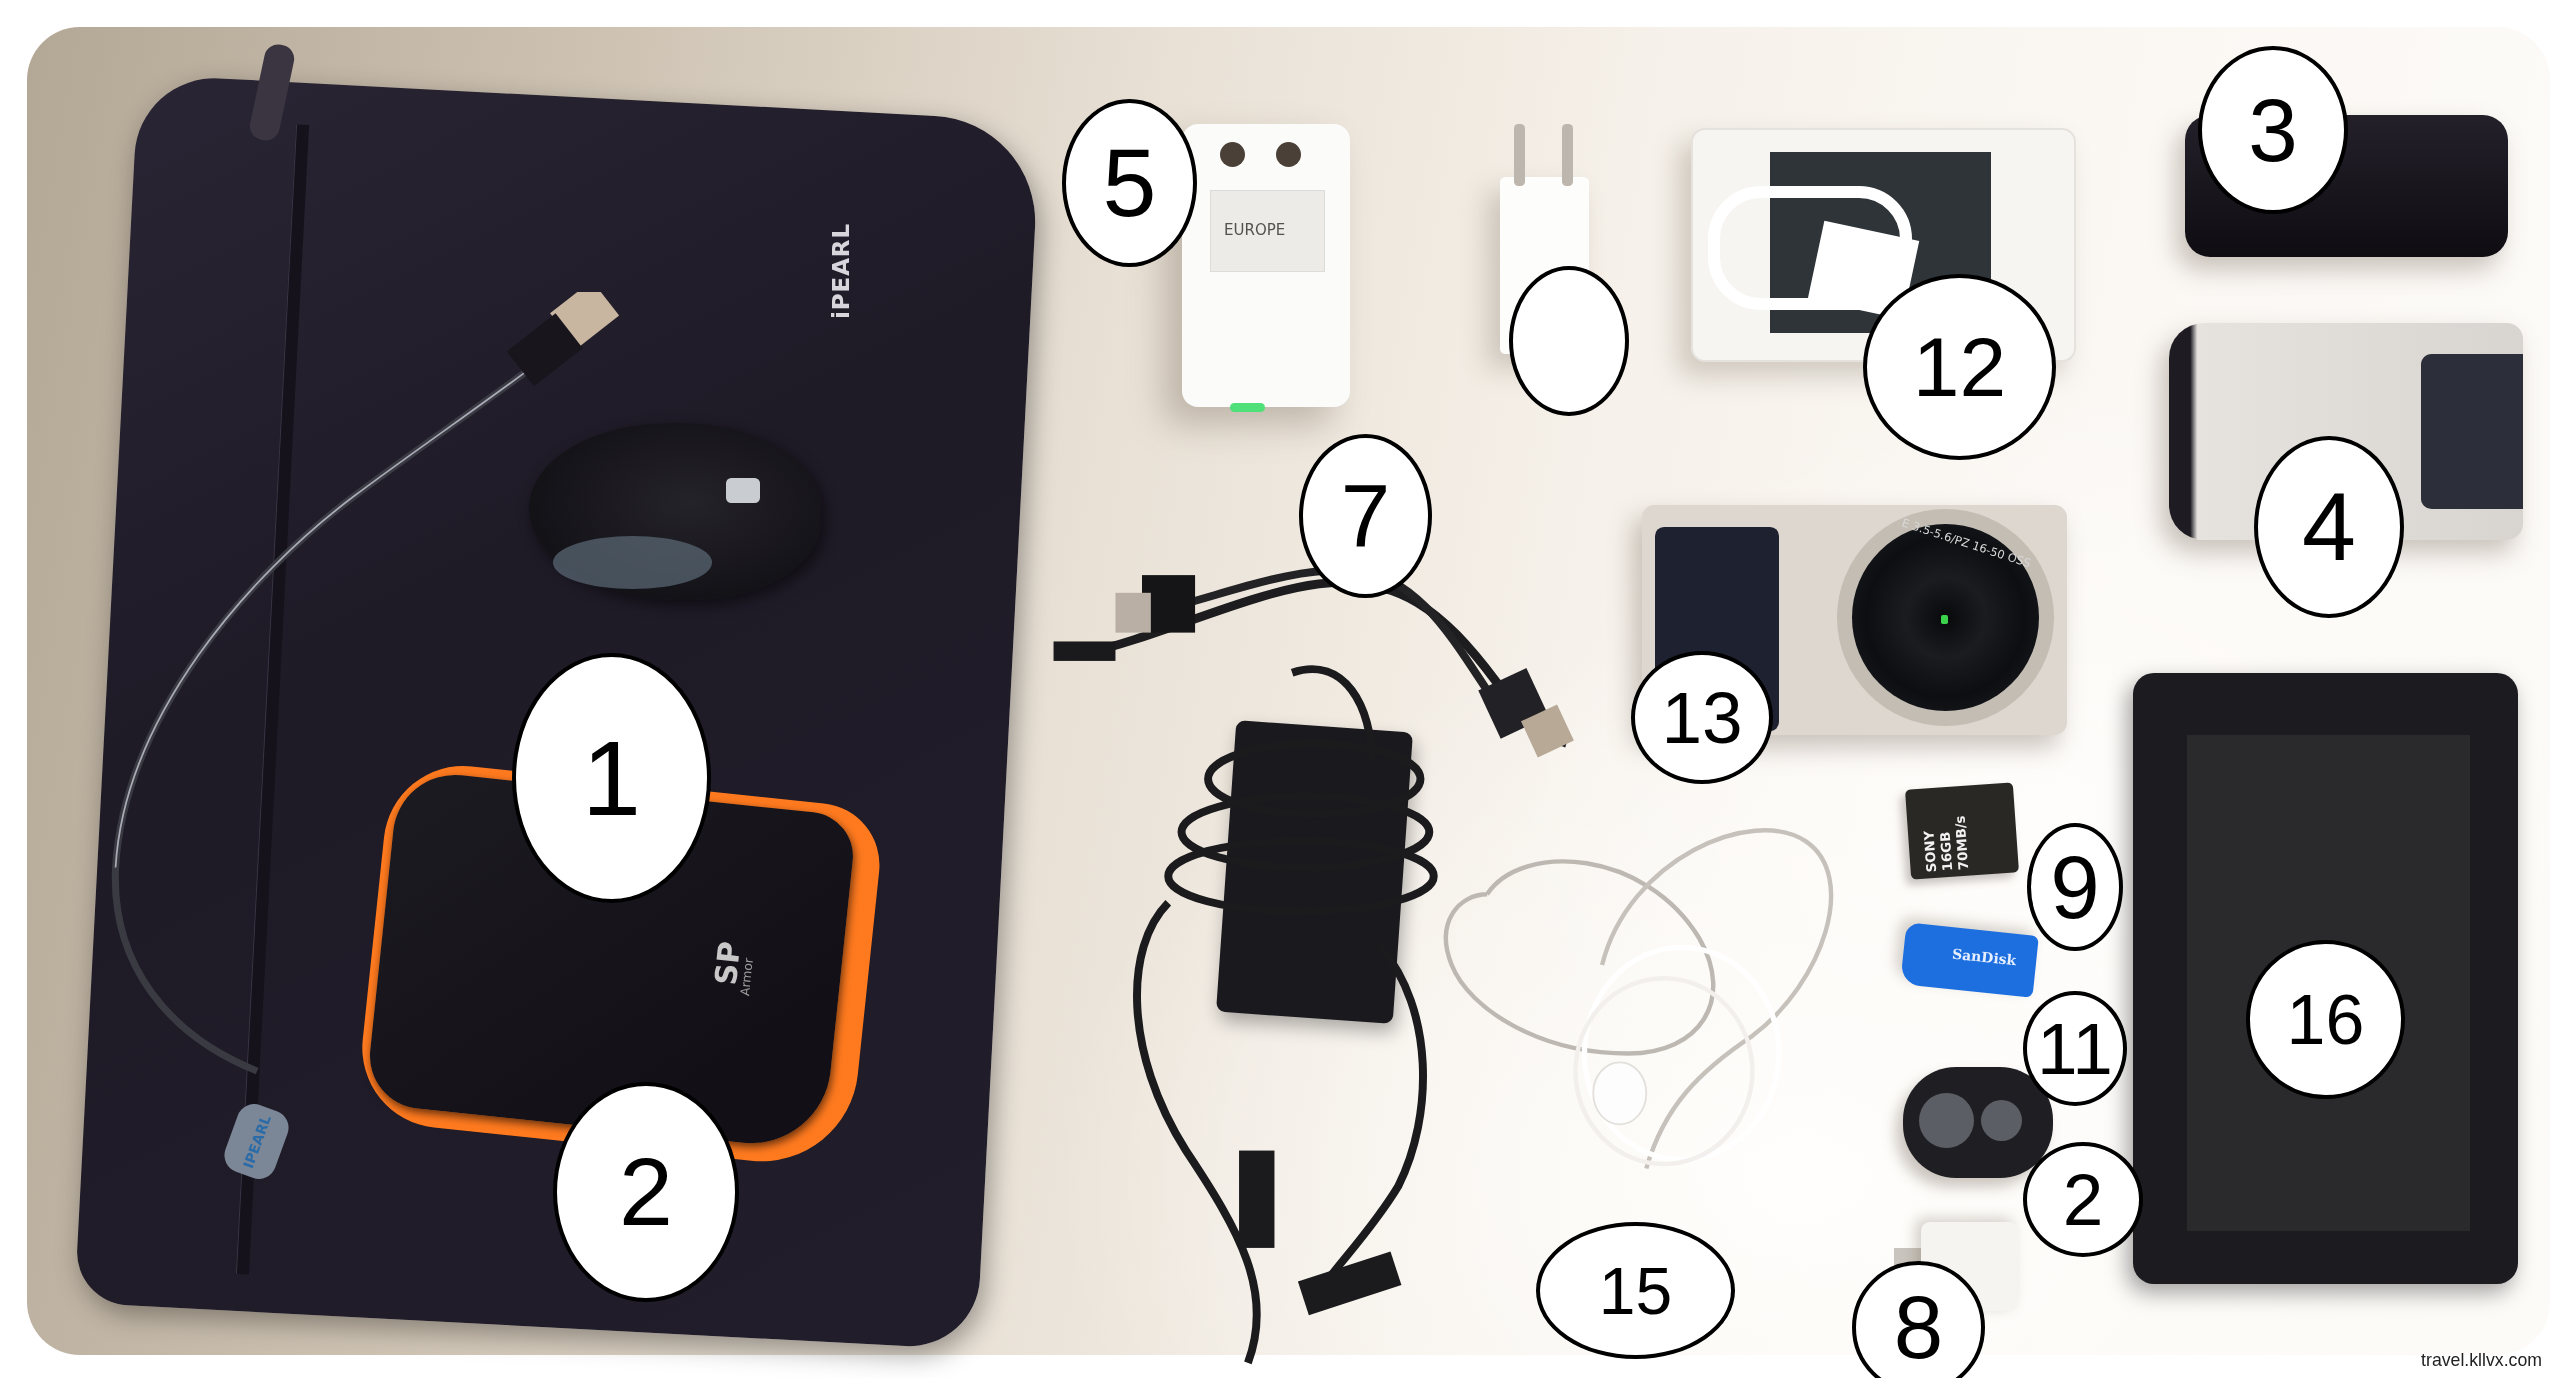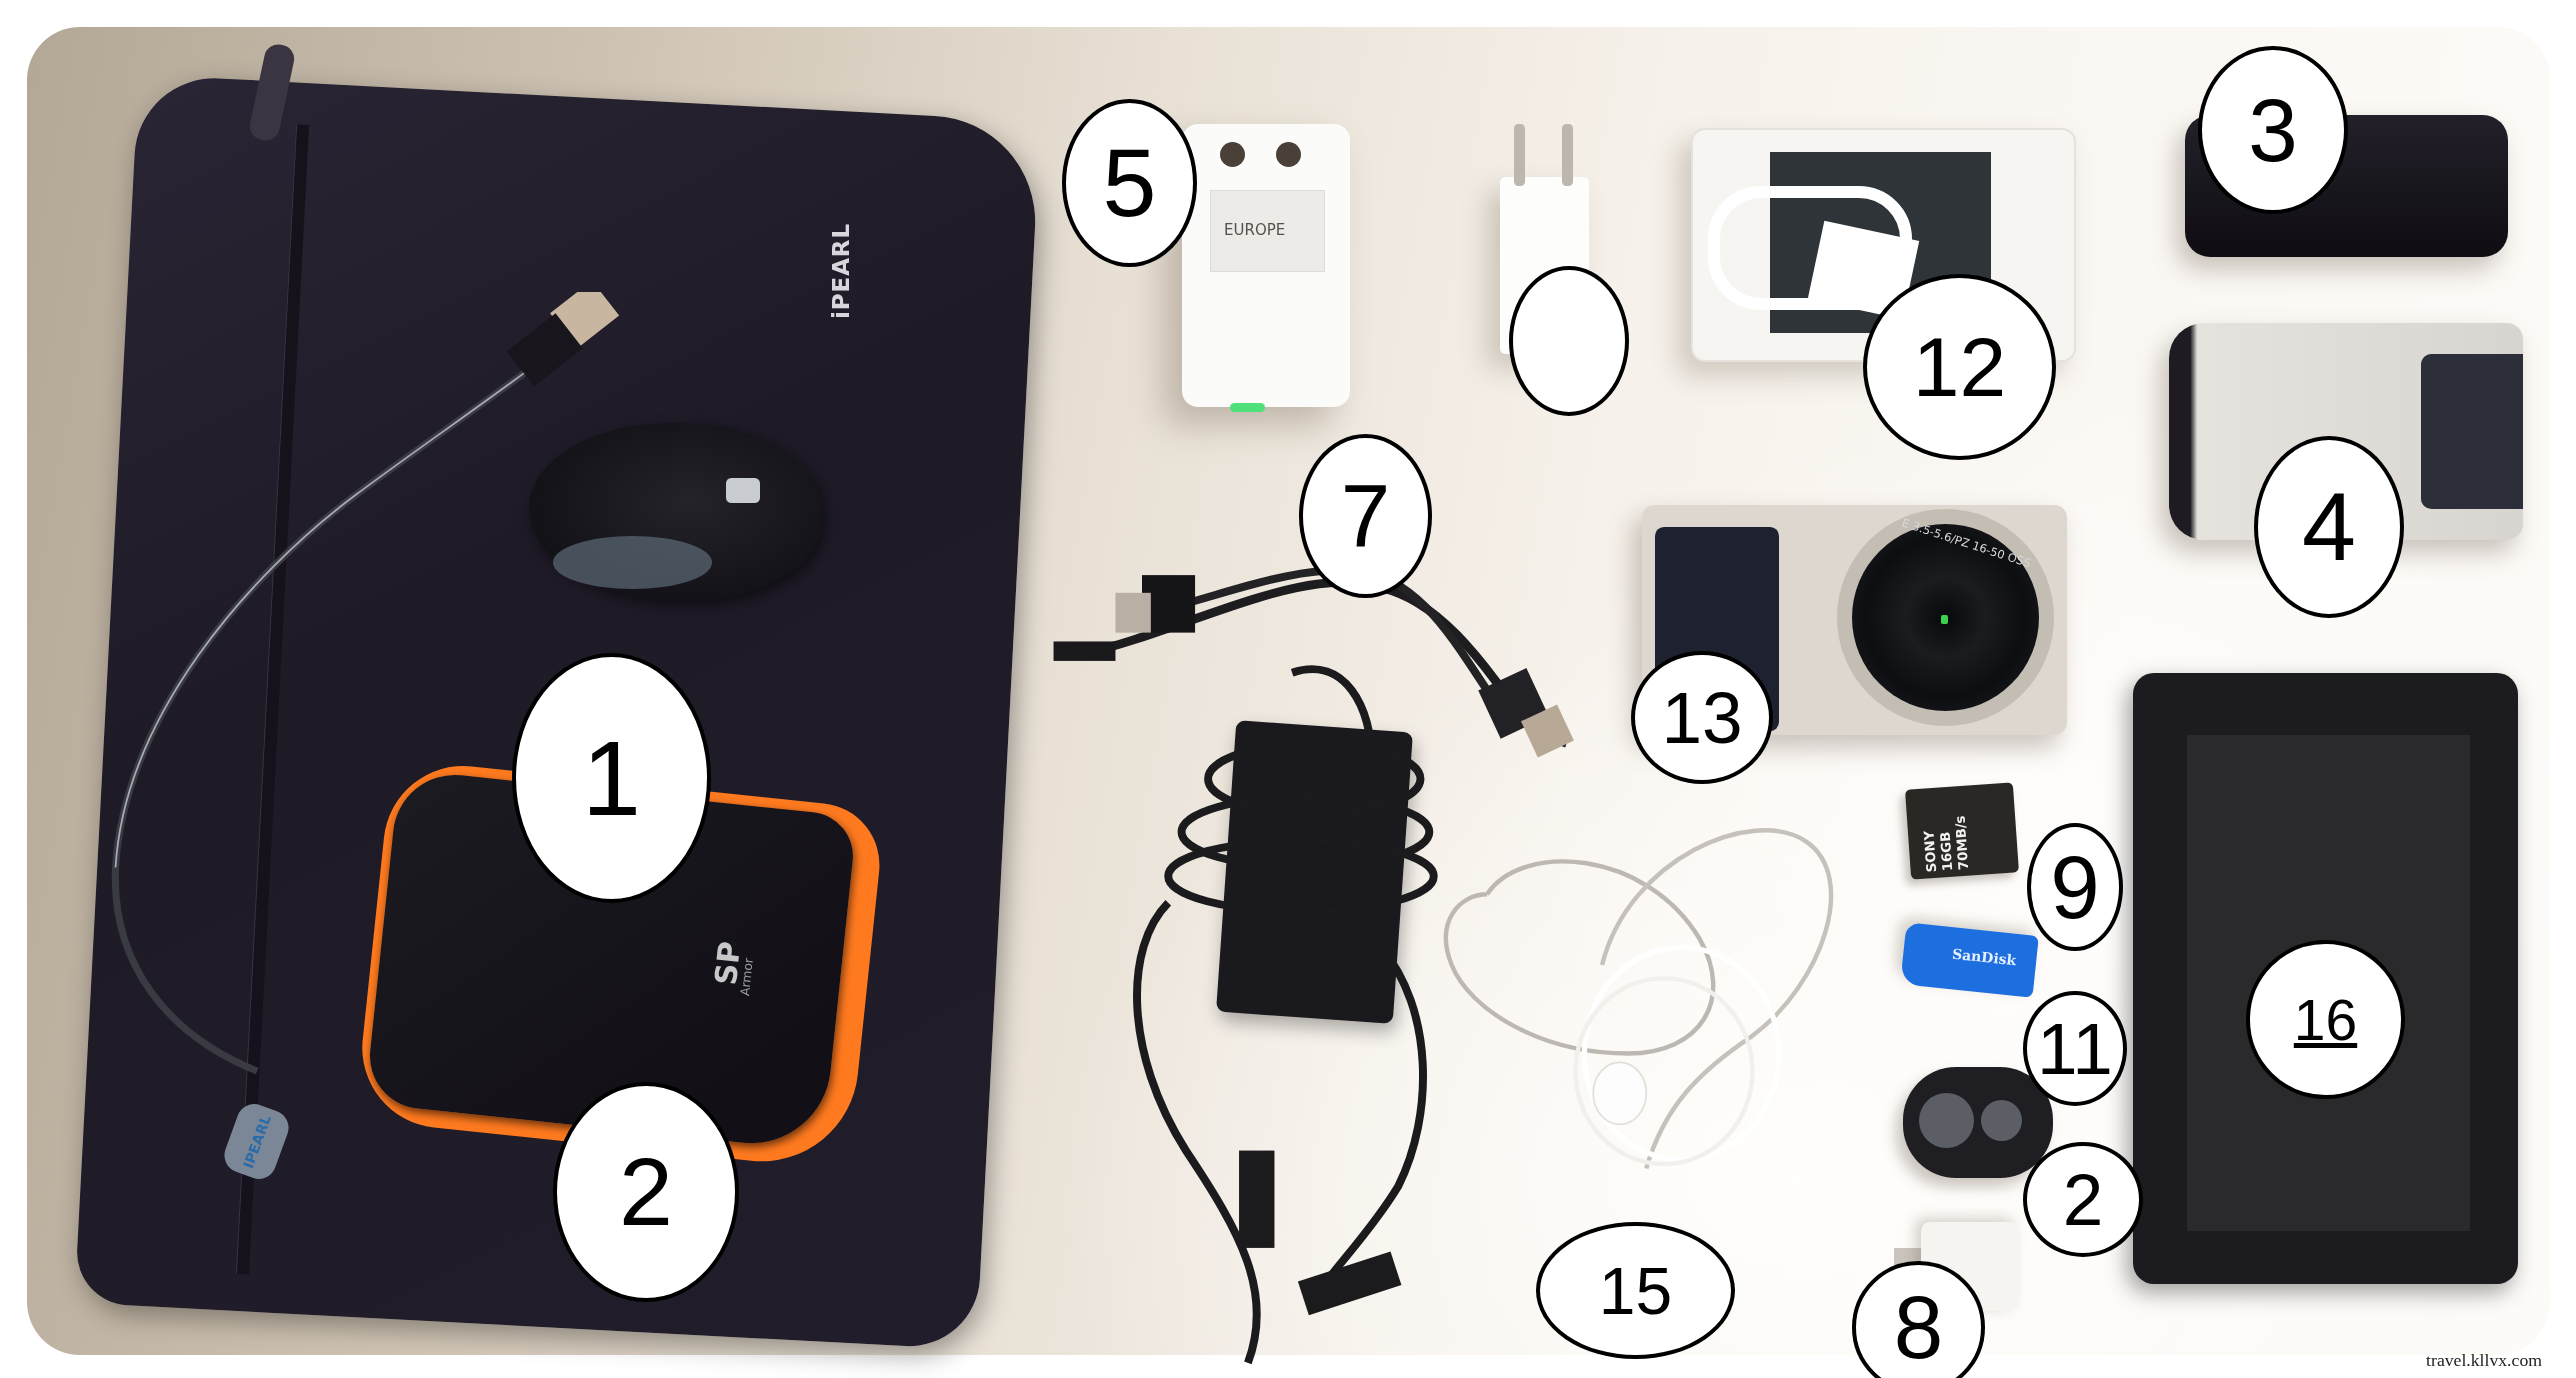--- a/index.html
+++ b/index.html
@@ -98,21 +98,21 @@
   
   .earphones { left: 1434px; top: 788px; width: 460px; height: 416px; }
 
   
   .label {
     position: absolute; background: #ffffff; border: 4.4px solid #000000; border-radius: 50%;
     display: flex; align-items: center; justify-content: center;
     font-family: "Liberation Sans", sans-serif; color: #000000; box-sizing: border-box;
   }
 
-  .watermark { position: absolute; right: 34px; bottom: 7px; font-family: Liberation Serif, serif; font-size: 17.7px; color: #222222; }
+  .watermark { position: absolute; right: 34px; bottom: 7px; font-family: Liberation Sans, sans-serif; font-size: 17.7px; color: #222222; }
 </style>
 </head>
 <body>
 
 <div class="photo"></div>
 
 <div class="obj sleeve"></div>
 <div class="obj sleeve-seam"></div>
 <div class="obj sleeve-zipper"></div>
 <div class="obj sleeve-brand">iPEARL</div>
@@ -217,17 +217,17 @@
     <div class="label" style="left: 1062px; top: 99px; width: 135px; height: 168px; font-size: 97px;">5</div>
     <div class="label" style="left: 1509px; top: 266px; width: 120px; height: 150px; font-size: 80px;"></div>
     <div class="label" style="left: 1299px; top: 434px; width: 133px; height: 164px; font-size: 89px;">7</div>
     <div class="label" style="left: 1852px; top: 1261px; width: 133px; height: 133px; font-size: 89px;">8</div>
     <div class="label" style="left: 2027px; top: 823px; width: 96px; height: 128px; font-size: 89px;">9</div>
     <div class="label" style="left: 2023px; top: 991px; width: 104px; height: 115px; font-size: 73px;">11</div>
     <div class="label" style="left: 2023px; top: 1142px; width: 120px; height: 115px; font-size: 73px;">2</div>
     <div class="label" style="left: 1863px; top: 274px; width: 193px; height: 186px; font-size: 84px;">12</div>
     <div class="label" style="left: 1631px; top: 651px; width: 142px; height: 133px; font-size: 73px; text-align: right;">13</div>
     <div class="label" style="left: 1536px; top: 1222px; width: 199px; height: 137px; font-size: 66px;">15</div>
-    <div class="label" style="left: 2246px; top: 940px; width: 159px; height: 159px; font-size: 57px; text-decoration: underline;">16</div>
+    <div class="label" style="left: 2246px; top: 940px; width: 159px; height: 159px; font-size: 70px;">16</div>
   </div>
 
 <div class="watermark">travel.kllvx.com</div>
 
 
 </body></html>

